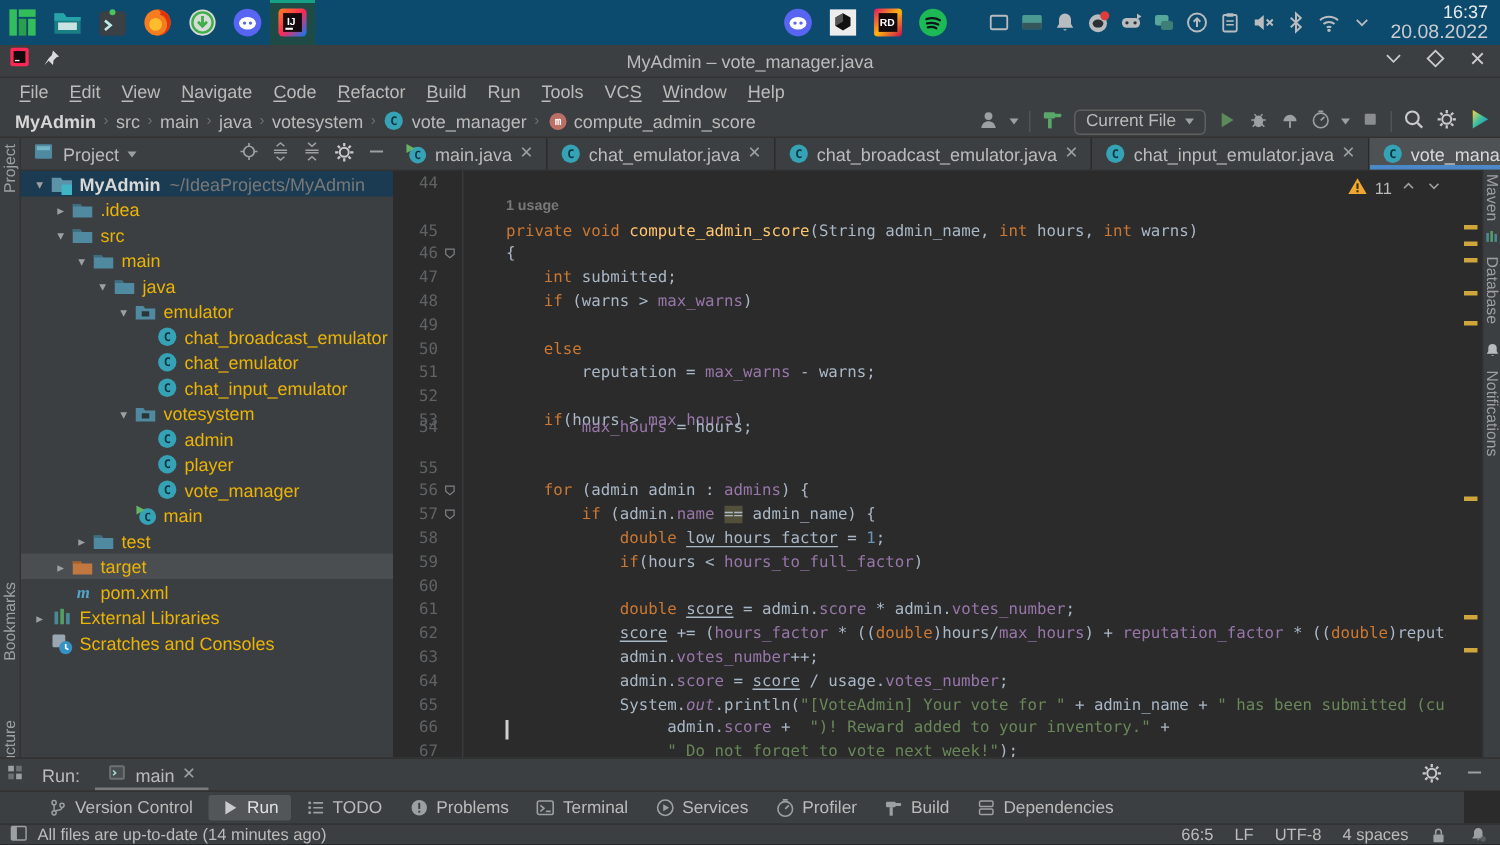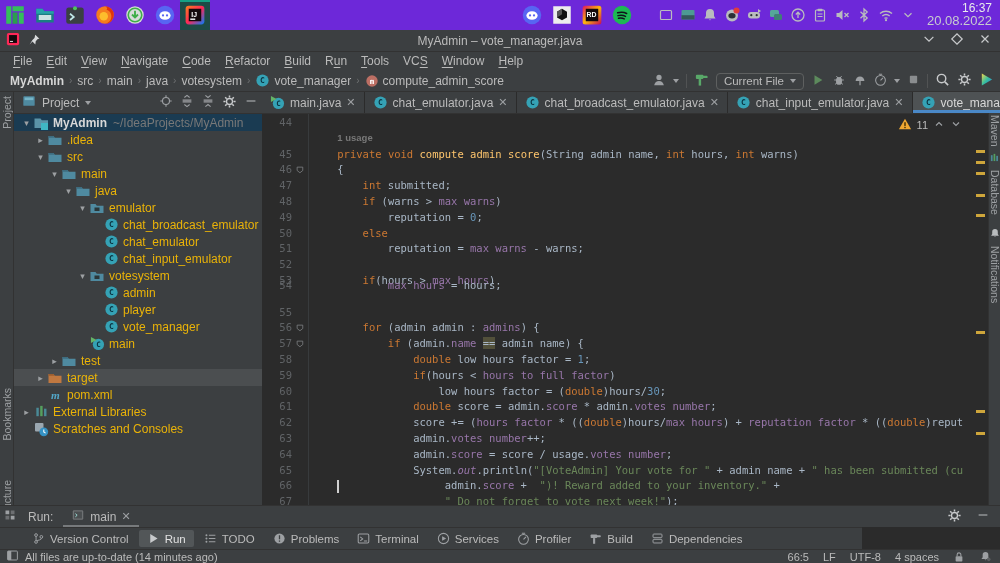--- a/index.html
+++ b/index.html
@@ -2,21 +2,21 @@
 <html><head>
 <meta charset="utf-8">
 <style>
   * { margin:0; padding:0; box-sizing:border-box; }
   html,body { background:#222; }
   #screen { position:relative; width:1000px; height:563px; overflow:hidden;
     font-family:"Liberation Sans", sans-serif; color:#BBBBBB; background:#2B2B2B; }
 
   
   #taskbar { position:absolute; left:0; top:0; width:1000px; height:30px;
-    background:#6d28d9; display:flex; align-items:center; }
+    background:#0c4a6e; display:flex; align-items:center; }
   .tb-apps { display:flex; height:30px; align-items:center; }
   .tb-icon { width:30px; height:30px; display:flex; align-items:center; justify-content:center; }
   .tb-icon.active { background:#1E4B46; box-shadow:inset 0 2px 0 #16A085; }
   #tb-right { position:absolute; right:0; top:0; height:30px; display:flex; align-items:center; gap:2px; }
   .tray-icon { width:22px; height:30px; display:flex; align-items:center; justify-content:center; }
   #clock { text-align:right; color:#E8EAEC; line-height:1.05; padding:0 8px 0 6px; }
   #clock .t { font-size:12px; }
   #clock .d { font-size:13px; color:#C7CBCF; }
 
   
@@ -89,21 +89,21 @@
   #warn-widget { position:absolute; top:3px; right:26px; display:flex; align-items:center; gap:5px;
     font-size:11px; color:#BBBBBB; font-family:"Liberation Sans",sans-serif; }
   .stripe-mark { position:absolute; right:3px; width:9px; height:3px; background:#CFA63B; }
 
   
   #run-panel { position:absolute; left:0; top:505px; width:1000px; height:22px; background:#3C3F41;
     border-top:1px solid #323232; display:flex; align-items:center; font-size:12px; }
   #run-tab { display:flex; align-items:center; gap:5px; padding:0 8px; height:100%;
     box-shadow:inset 0 -2px 0 #777A7C; margin-left:10px; }
   #run-panel-right { position:absolute; right:10px; display:flex; gap:14px; align-items:center; }
-  #toolwindow-bar { position:absolute; left:0; top:527px; width:862px; height:22px; background:#3C3F41;
+  #toolwindow-bar { position:absolute; left:0; top:527px; width:976px; height:22px; background:#3C3F41;
     border-top:1px solid #323232; display:flex; align-items:center; gap:2px; padding-left:24px; font-size:11.5px; }
   .tw-item { display:flex; align-items:center; gap:5px; padding:2px 8px; border-radius:2px; color:#BBBBBB; }
   .tw-item.active { background:#525658; color:#E0E0E0; }
   #statusbar { position:absolute; left:0; top:549px; width:1000px; height:14px; background:#3C3F41;
     border-top:1px solid #323232; display:flex; align-items:center; font-size:11px; color:#BBBBBB; }
   #status-left { display:flex; align-items:center; gap:6px; padding-left:6px; }
   #status-right { position:absolute; right:8px; display:flex; align-items:center; gap:14px; }
 </style>
 </head>
 <body>
@@ -752,36 +752,36 @@
       <div id="gutter-line"></div>
       <div id="code-rows">
           <div class="code-row" style="top: 2px;"><span class="ln">44</span><div class="code-text"></div></div>
           <div class="code-row" style="top: 17px; font-weight: bold;"><div class="code-text"><span style="white-space:pre">    </span><span class="inlay">1 usage</span></div></div>
           <div class="code-row" style="top: 33.6px;"><span class="ln">45</span><div class="code-text"><span class="seg-p">    </span><span class="seg-k">private</span><span class="seg-p"> </span><span class="seg-k">void</span><span class="seg-p"> </span><span class="seg-m">compute_admin_score</span><span class="seg-p">(String admin_name, </span><span class="seg-k">int</span><span class="seg-p"> hours, </span><span class="seg-k">int</span><span class="seg-p"> warns)</span></div></div>
           <div class="code-row" style="top: 49.4px;"><span class="ln">46</span><span class="fold"><svg width="9" height="9" viewBox="0 0 16 16">
                 <path d="M2 2h10v6L7 12 2 8z" fill="none" stroke="#7F8284" stroke-width="1.4"></path>
               </svg></span><div class="code-text"><span class="seg-p">    {</span></div></div>
           <div class="code-row" style="top: 65.2px;"><span class="ln">47</span><div class="code-text"><span class="seg-p">        </span><span class="seg-k">int</span><span class="seg-p"> submitted;</span></div></div>
           <div class="code-row" style="top: 81px;"><span class="ln">48</span><div class="code-text"><span class="seg-p">        </span><span class="seg-k">if</span><span class="seg-p"> (warns &gt; </span><span class="seg-f">max_warns</span><span class="seg-p">)</span></div></div>
-          <div class="code-row" style="top: 96.8px;"><span class="ln">49</span><div class="code-text"><span class="seg-p">            reputation = </span><span class="seg-n">0</span><span class="seg-p">;</span></div></div>
+          <div class="code-row" style="top: 96.8px;"><span class="ln">49</span></div>
           <div class="code-row" style="top: 112.6px;"><span class="ln">50</span><div class="code-text"><span class="seg-p">        </span><span class="seg-k">else</span></div></div>
           <div class="code-row" style="top: 128.4px;"><span class="ln">51</span><div class="code-text"><span class="seg-p">            reputation = </span><span class="seg-f">max_warns</span><span class="seg-p"> - warns;</span></div></div>
           <div class="code-row" style="top: 144.2px;"><span class="ln">52</span><div class="code-text"></div></div>
           <div class="code-row" style="top: 160px;"><span class="ln">53</span><div class="code-text"><span class="seg-p">        </span><span class="seg-k">if</span><span class="seg-p">(hours &gt; </span><span class="seg-f">max_hours</span><span class="seg-p">)</span></div></div>
           <div class="code-row" style="top: 165px;"><span class="ln">54</span><div class="code-text"><span class="seg-p">            </span><span class="seg-f">max_hours</span><span class="seg-p"> = hours;</span></div></div>
           <div class="code-row" style="top: 191.6px;"><span class="ln">55</span><div class="code-text"></div></div>
           <div class="code-row" style="top: 207.4px;"><span class="ln">56</span><span class="fold"><svg width="9" height="9" viewBox="0 0 16 16">
                 <path d="M2 2h10v6L7 12 2 8z" fill="none" stroke="#7F8284" stroke-width="1.4"></path>
               </svg></span><div class="code-text"><span class="seg-p">        </span><span class="seg-k">for</span><span class="seg-p"> (admin admin : </span><span class="seg-f">admins</span><span class="seg-p">) {</span></div></div>
           <div class="code-row" style="top: 223.2px;"><span class="ln">57</span><span class="fold"><svg width="9" height="9" viewBox="0 0 16 16">
                 <path d="M2 2h10v6L7 12 2 8z" fill="none" stroke="#7F8284" stroke-width="1.4"></path>
               </svg></span><div class="code-text"><span class="seg-p">            </span><span class="seg-k">if</span><span class="seg-p"> (admin.</span><span class="seg-f">name</span><span class="seg-p"> </span><span class="seg-hl">==</span><span class="seg-p"> admin_name) {</span></div></div>
           <div class="code-row" style="top: 239px; text-decoration: underline;"><span class="ln">58</span><div class="code-text"><span class="seg-p">                </span><span class="seg-k">double</span><span class="seg-p"> </span><span class="seg-u">low_hours_factor</span><span class="seg-p"> = </span><span class="seg-n">1</span><span class="seg-p">;</span></div></div>
           <div class="code-row" style="top: 254.8px;"><span class="ln">59</span><div class="code-text"><span class="seg-p">                </span><span class="seg-k">if</span><span class="seg-p">(hours &lt; </span><span class="seg-f">hours_to_full_factor</span><span class="seg-p">)</span></div></div>
-          <div class="code-row" style="top: 270.6px;"><span class="ln">60</span><div class="code-text"><span class="seg-p">                    </span><span class="seg-u">low_hours_factor</span><span class="seg-p"> = (</span><span class="seg-k">double</span><span class="seg-p">)hours/</span><span class="seg-n">30</span><span class="seg-p">;</span></div></div>
+          <div class="code-row" style="top: 270.6px;"><span class="ln">60</span></div>
           <div class="code-row" style="top: 286.4px;"><span class="ln">61</span><div class="code-text"><span class="seg-p">                </span><span class="seg-k">double</span><span class="seg-p"> </span><span class="seg-u">score</span><span class="seg-p"> = admin.</span><span class="seg-f">score</span><span class="seg-p"> * admin.</span><span class="seg-f">votes_number</span><span class="seg-p">;</span></div></div>
           <div class="code-row" style="top: 302.2px;"><span class="ln">62</span><div class="code-text"><span class="seg-p">                </span><span class="seg-u">score</span><span class="seg-p"> += (</span><span class="seg-f">hours_factor</span><span class="seg-p"> * ((</span><span class="seg-k">double</span><span class="seg-p">)hours/</span><span class="seg-f">max_hours</span><span class="seg-p">) + </span><span class="seg-f">reputation_factor</span><span class="seg-p"> * ((</span><span class="seg-k">double</span><span class="seg-p">)reputation/</span></div></div>
           <div class="code-row" style="top: 318px;"><span class="ln">63</span><div class="code-text"><span class="seg-p">                admin.</span><span class="seg-f">votes_number</span><span class="seg-p">++;</span></div></div>
           <div class="code-row" style="top: 333.8px;"><span class="ln">64</span><div class="code-text"><span class="seg-p">                admin.</span><span class="seg-f">score</span><span class="seg-p"> = </span><span class="seg-u">score</span><span class="seg-p"> / usage.</span><span class="seg-f">votes_number</span><span class="seg-p">;</span></div></div>
           <div class="code-row" style="top: 349.6px;"><span class="ln">65</span><div class="code-text"><span class="seg-p">                System.</span><span class="seg-fi">out</span><span class="seg-p">.println(</span><span class="seg-s">"[VoteAdmin] Your vote for "</span><span class="seg-p"> + admin_name + </span><span class="seg-s">" has been submitted (current score:</span></div></div>
           <div class="code-row" style="top: 365.4px;"><span class="ln">66</span><div class="code-text"><span class="seg-p">                     admin.</span><span class="seg-f">score</span><span class="seg-p"> +  </span><span class="seg-s">")! Reward added to your inventory."</span><span class="seg-p"> +</span></div></div>
           <div class="code-row" style="top: 381.2px;"><span class="ln">67</span><div class="code-text"><span class="seg-p">                     </span><span class="seg-s">" Do not forget to vote next week!"</span><span class="seg-p">);</span></div></div>
         </div>
       <div id="caret" style="left: 75px; top: 366.4px;"></div>
       <div id="warn-widget">

